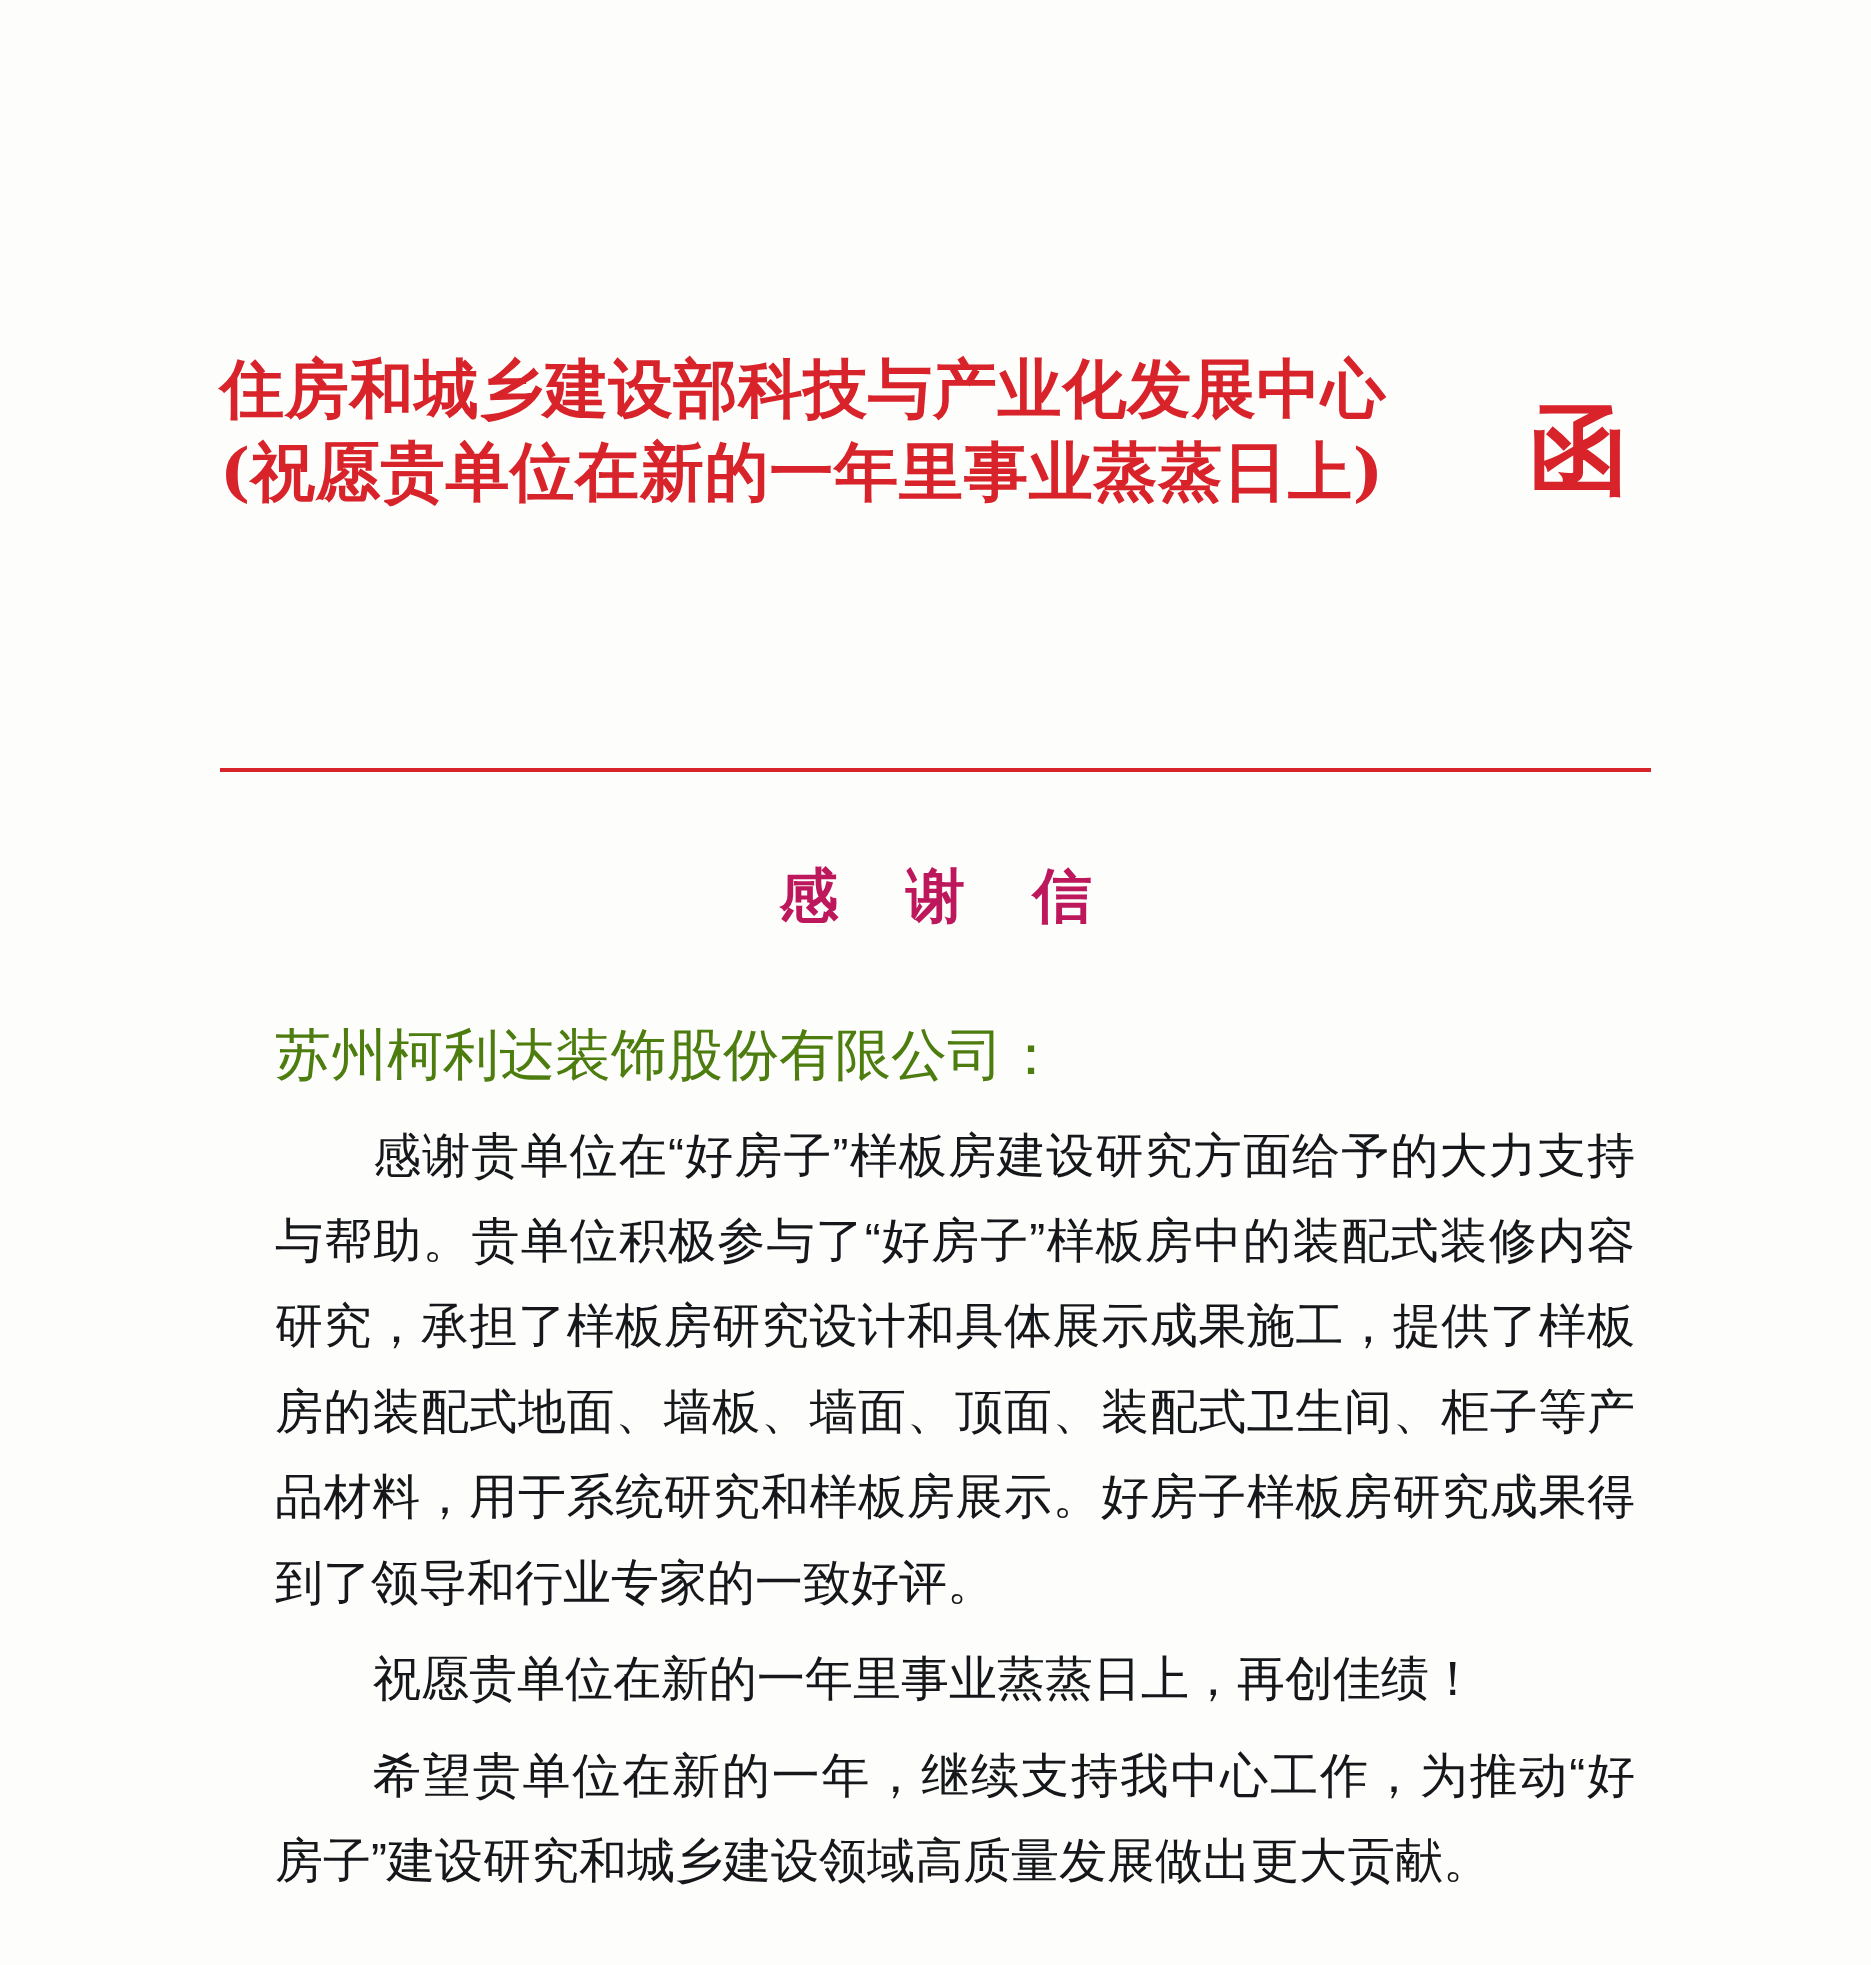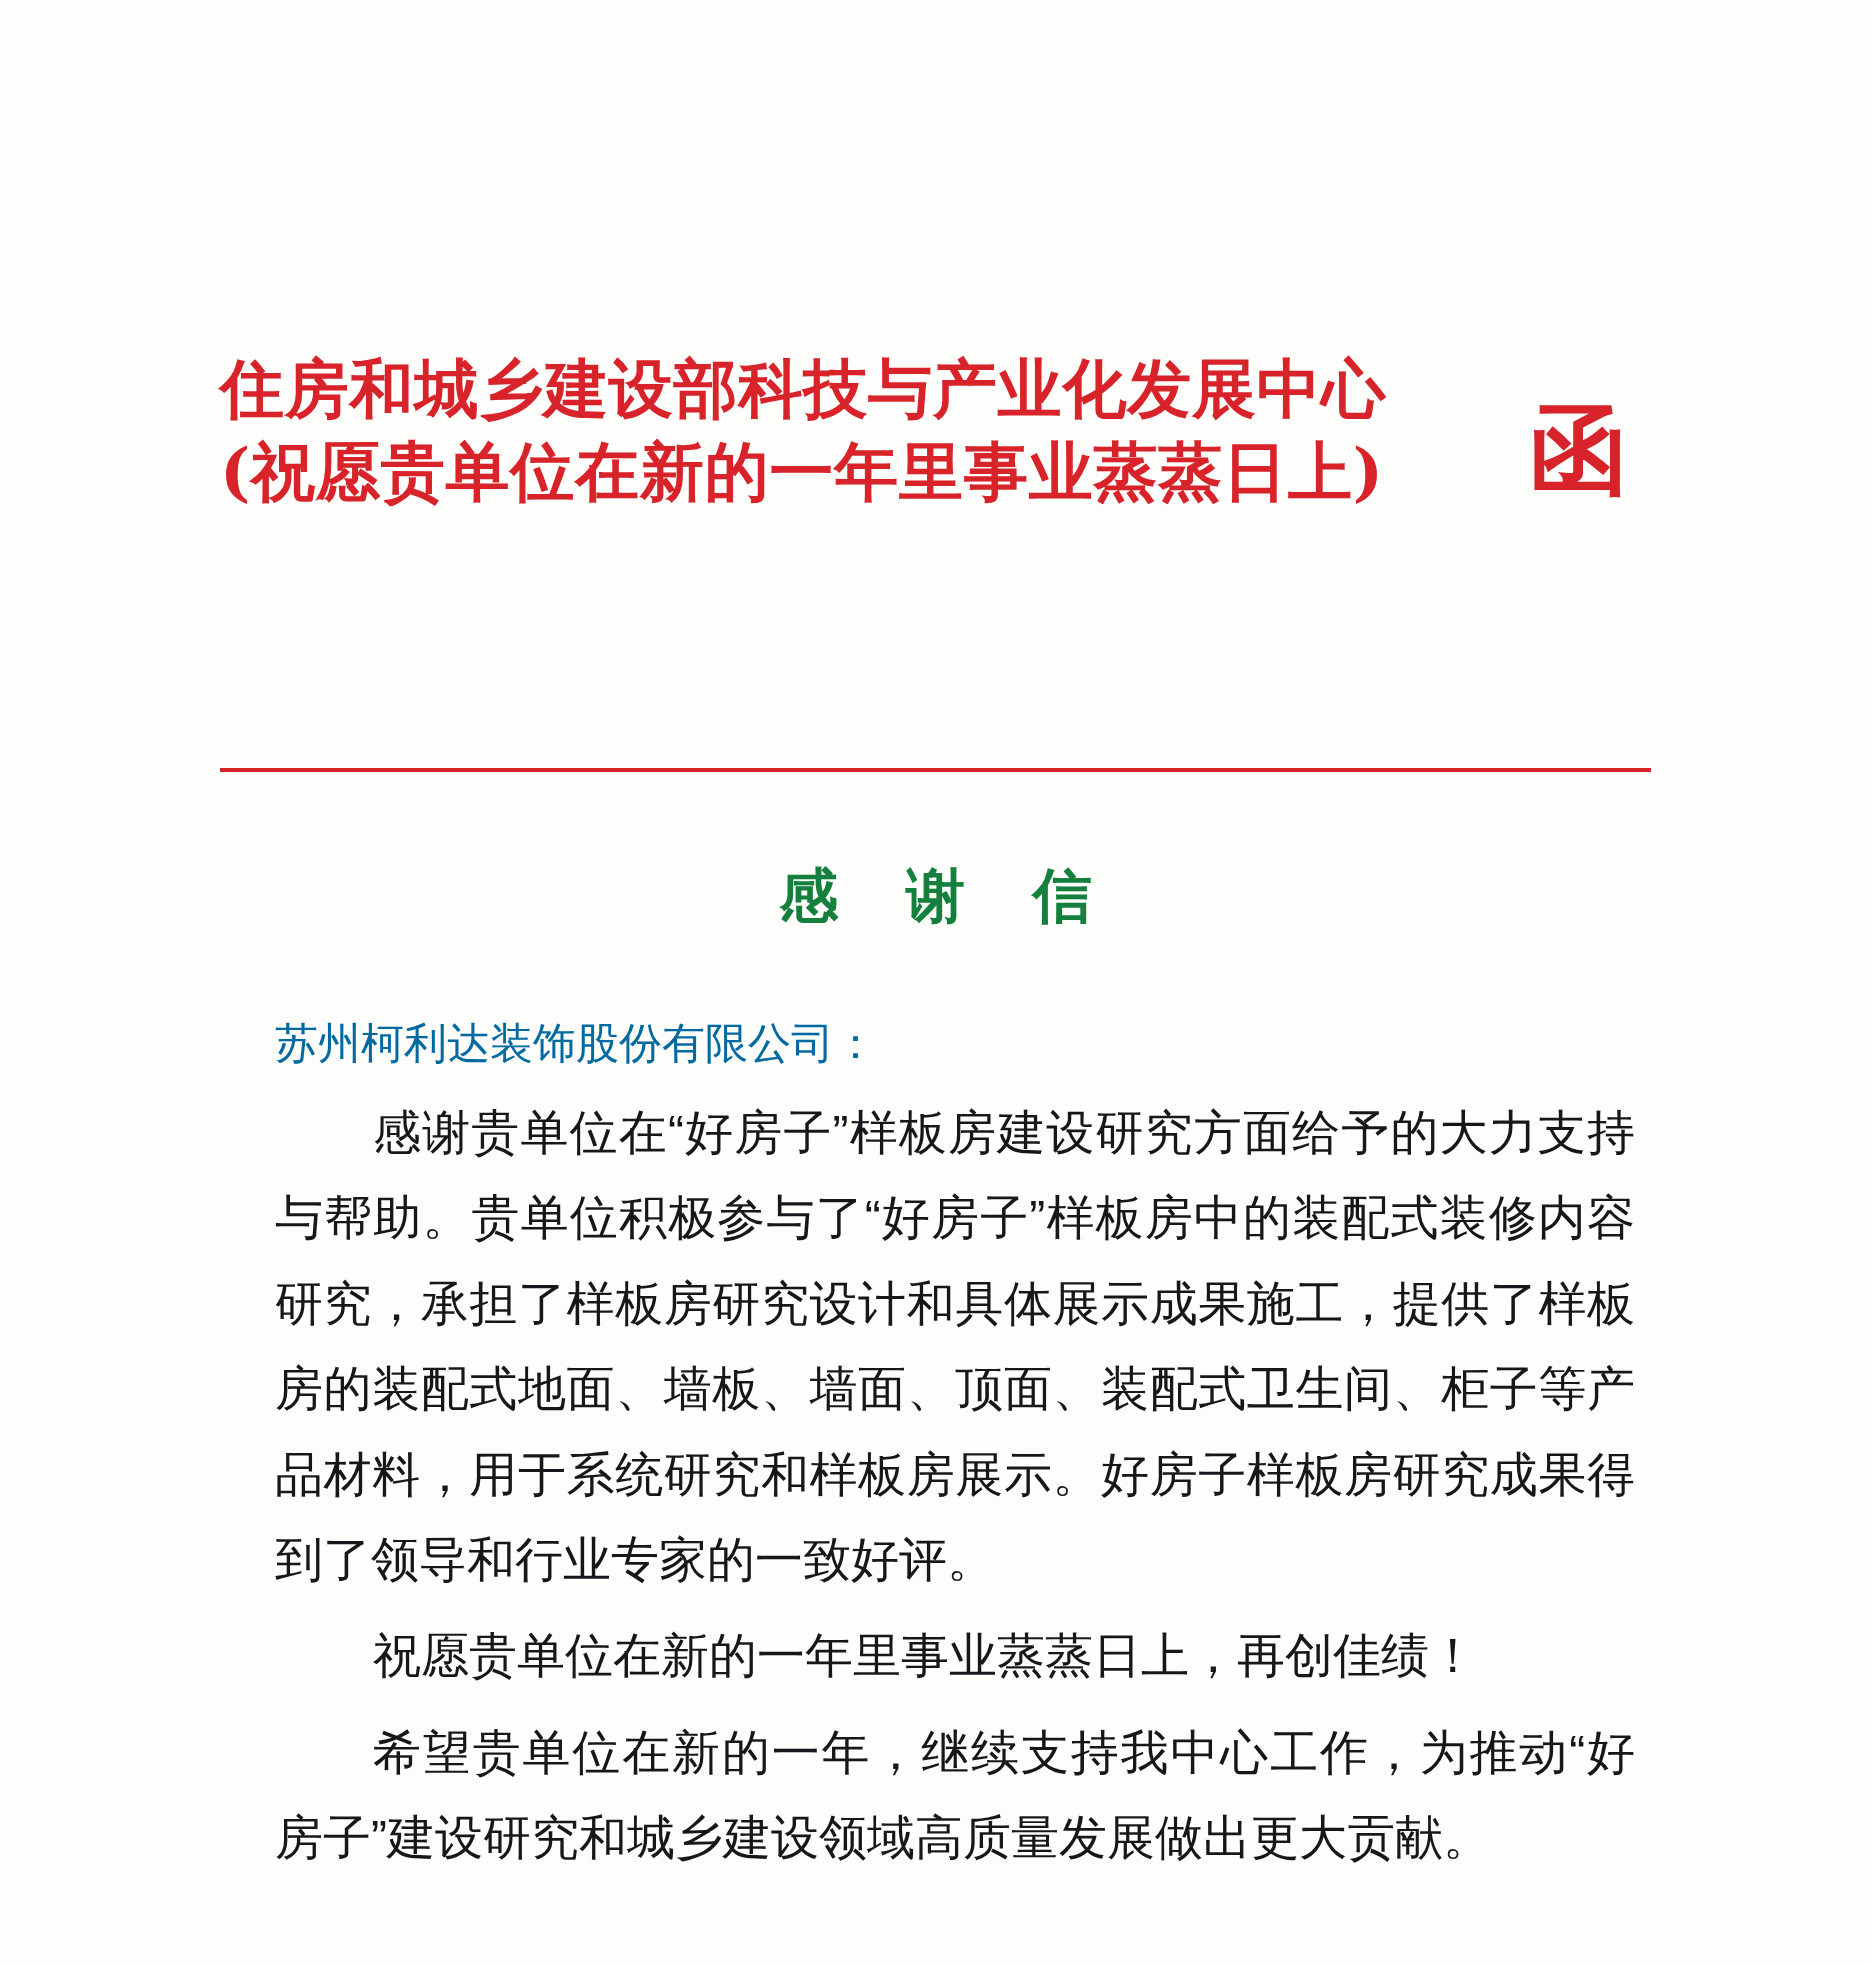--- a/index.html
+++ b/index.html
@@ -58,38 +58,38 @@
     height: 3.5px;
     background: #d8232a;
   }
   
   .doc-title {
     position: absolute;
     left: 0;
     top: 857px;
     width: 1871px;
     text-align: center;
-    color: #15803d;
+    color: #be185d;
     font-family: "DejaVu Serif", "Liberation Serif", serif;
     font-weight: bold;
     font-size: 59px;
     letter-spacing: 23.6px;
     text-indent: 23.6px;
   }
   
   .body-wrap {
     position: absolute;
     left: 275px;
     top: 1006px;
     width: 1360px;
   }
   .salutation {
-    font-size: 43px;
+    font-size: 56px;
     line-height: 1.75;
-    color: #0369a1;
+    color: #4d7c0f;
     font-family: "DejaVu Sans", "Liberation Sans", sans-serif;
     margin-bottom: 8.6px;
   }
   .para {
     font-size: 48px;
     line-height: 1.78;
     color: #15171a;
     text-align: justify;
     text-justify: inter-character;
     text-indent: 98px;

